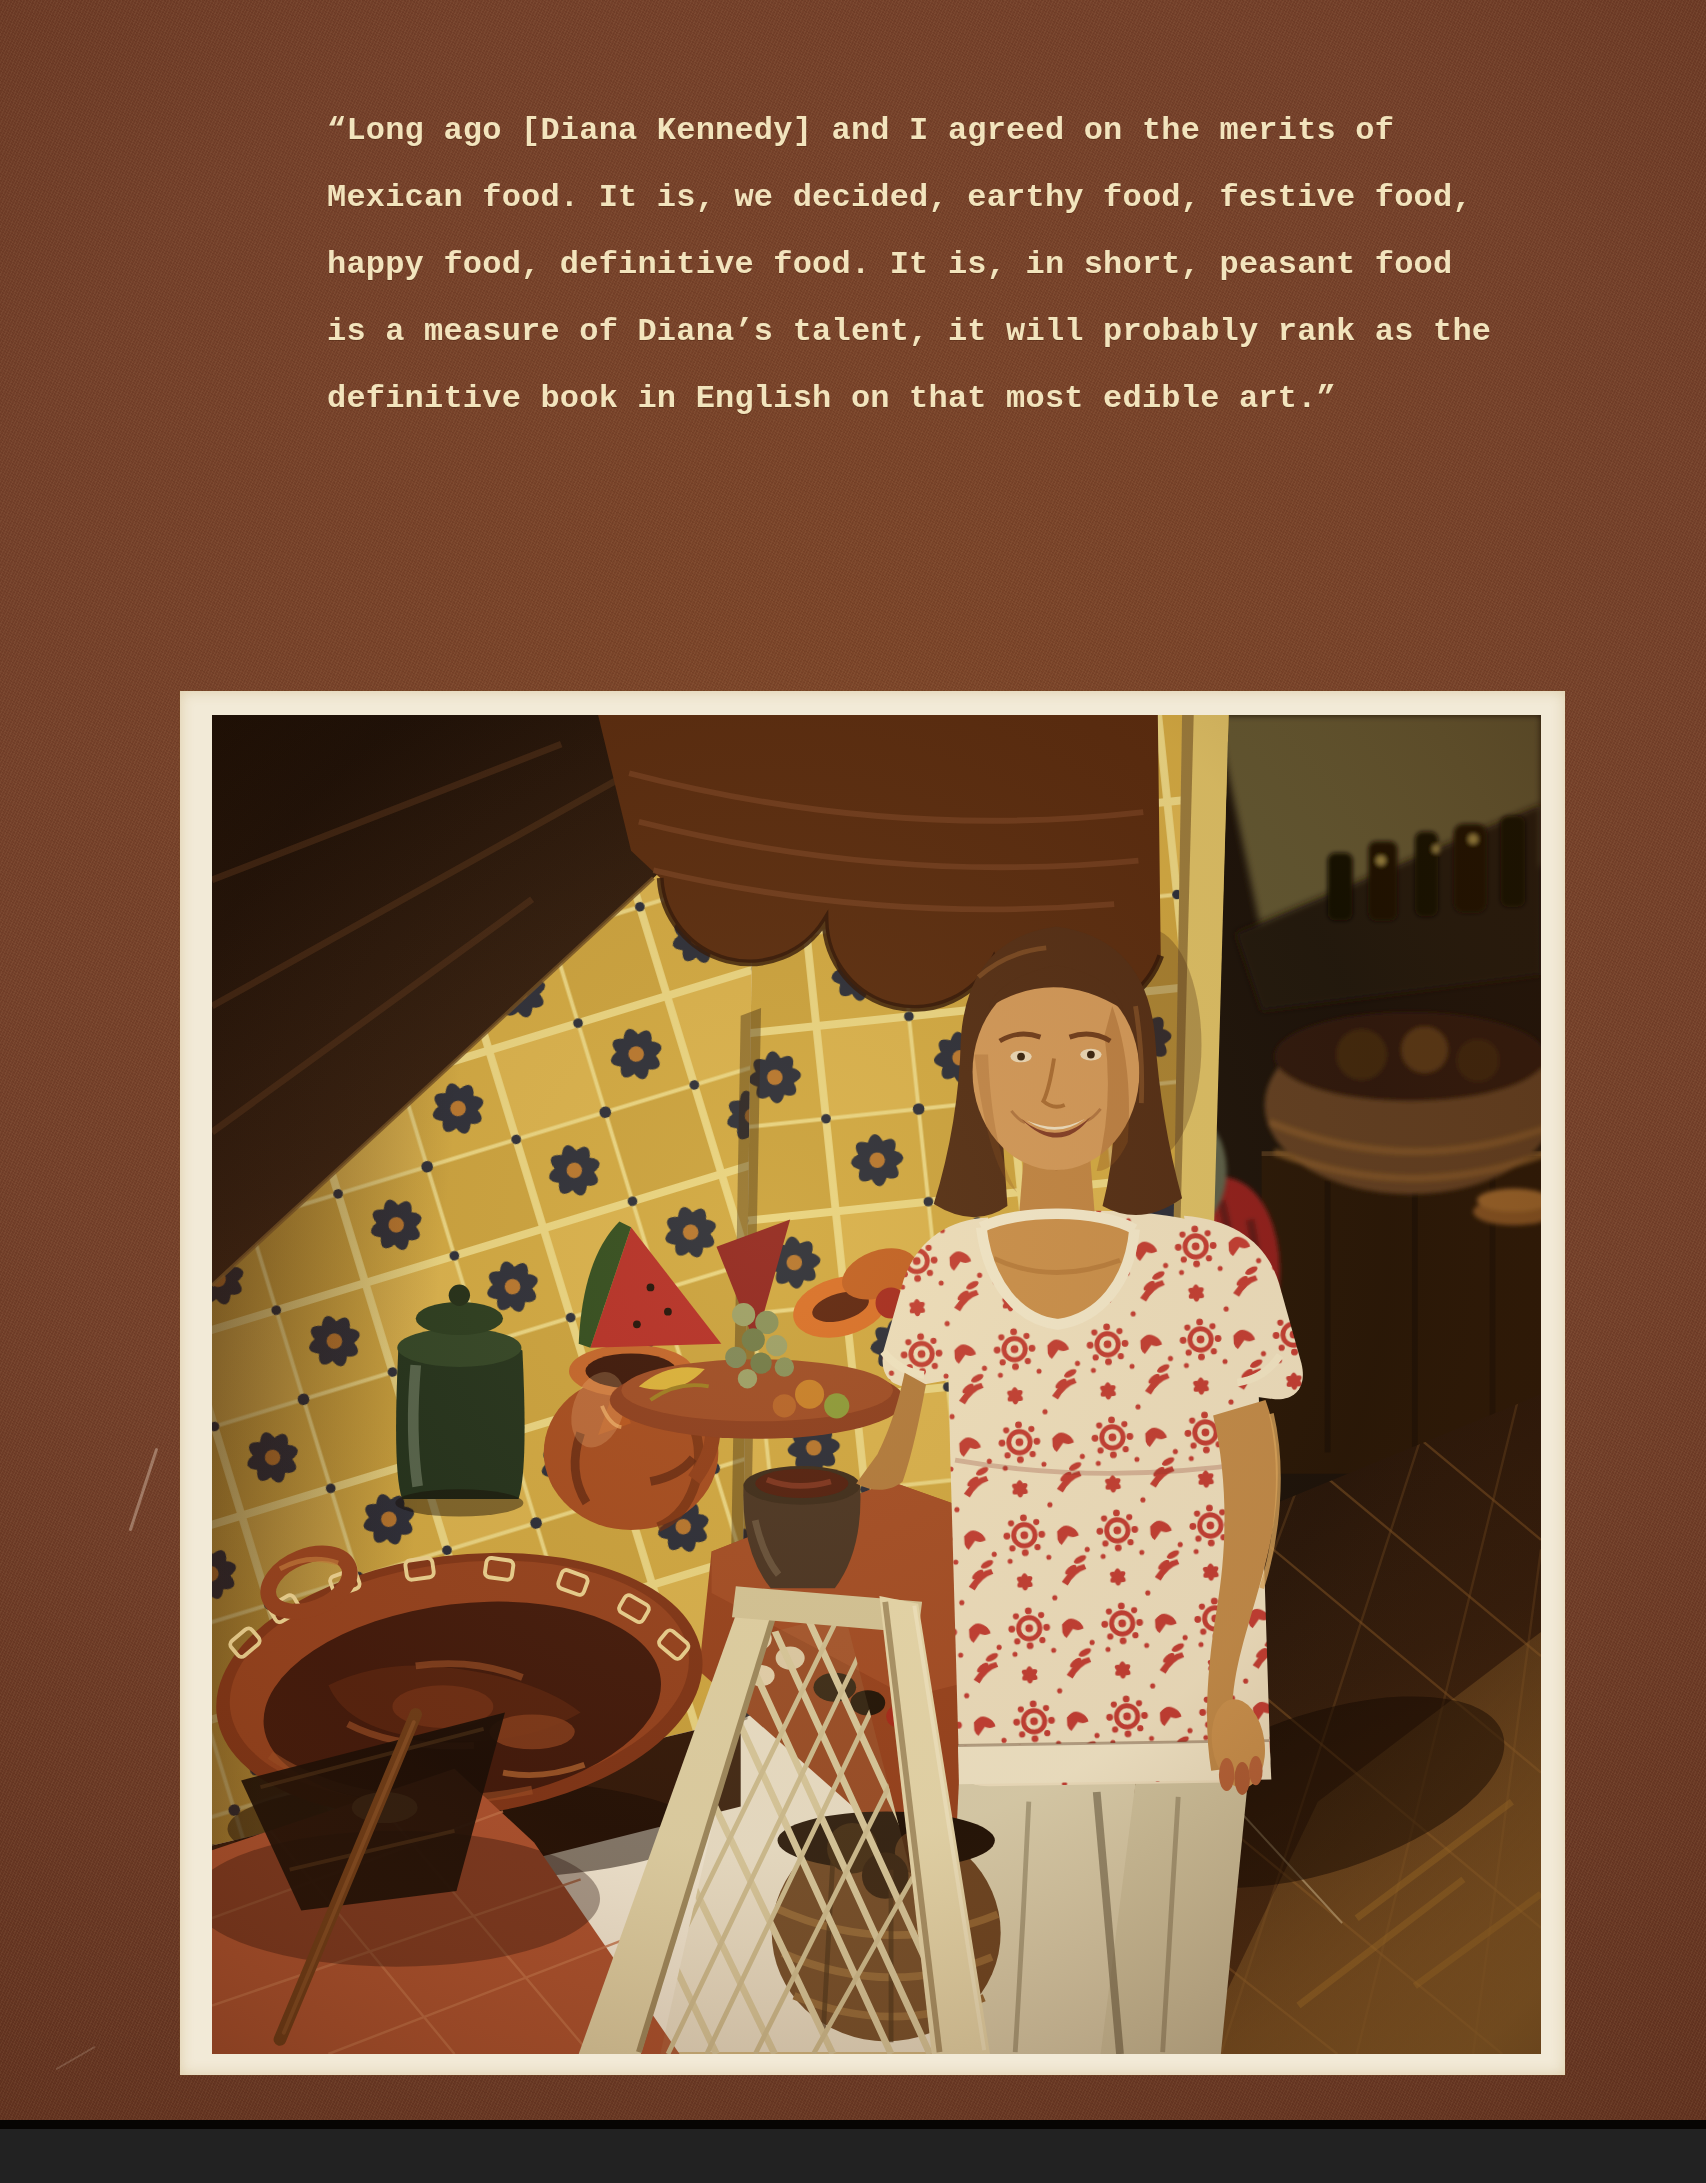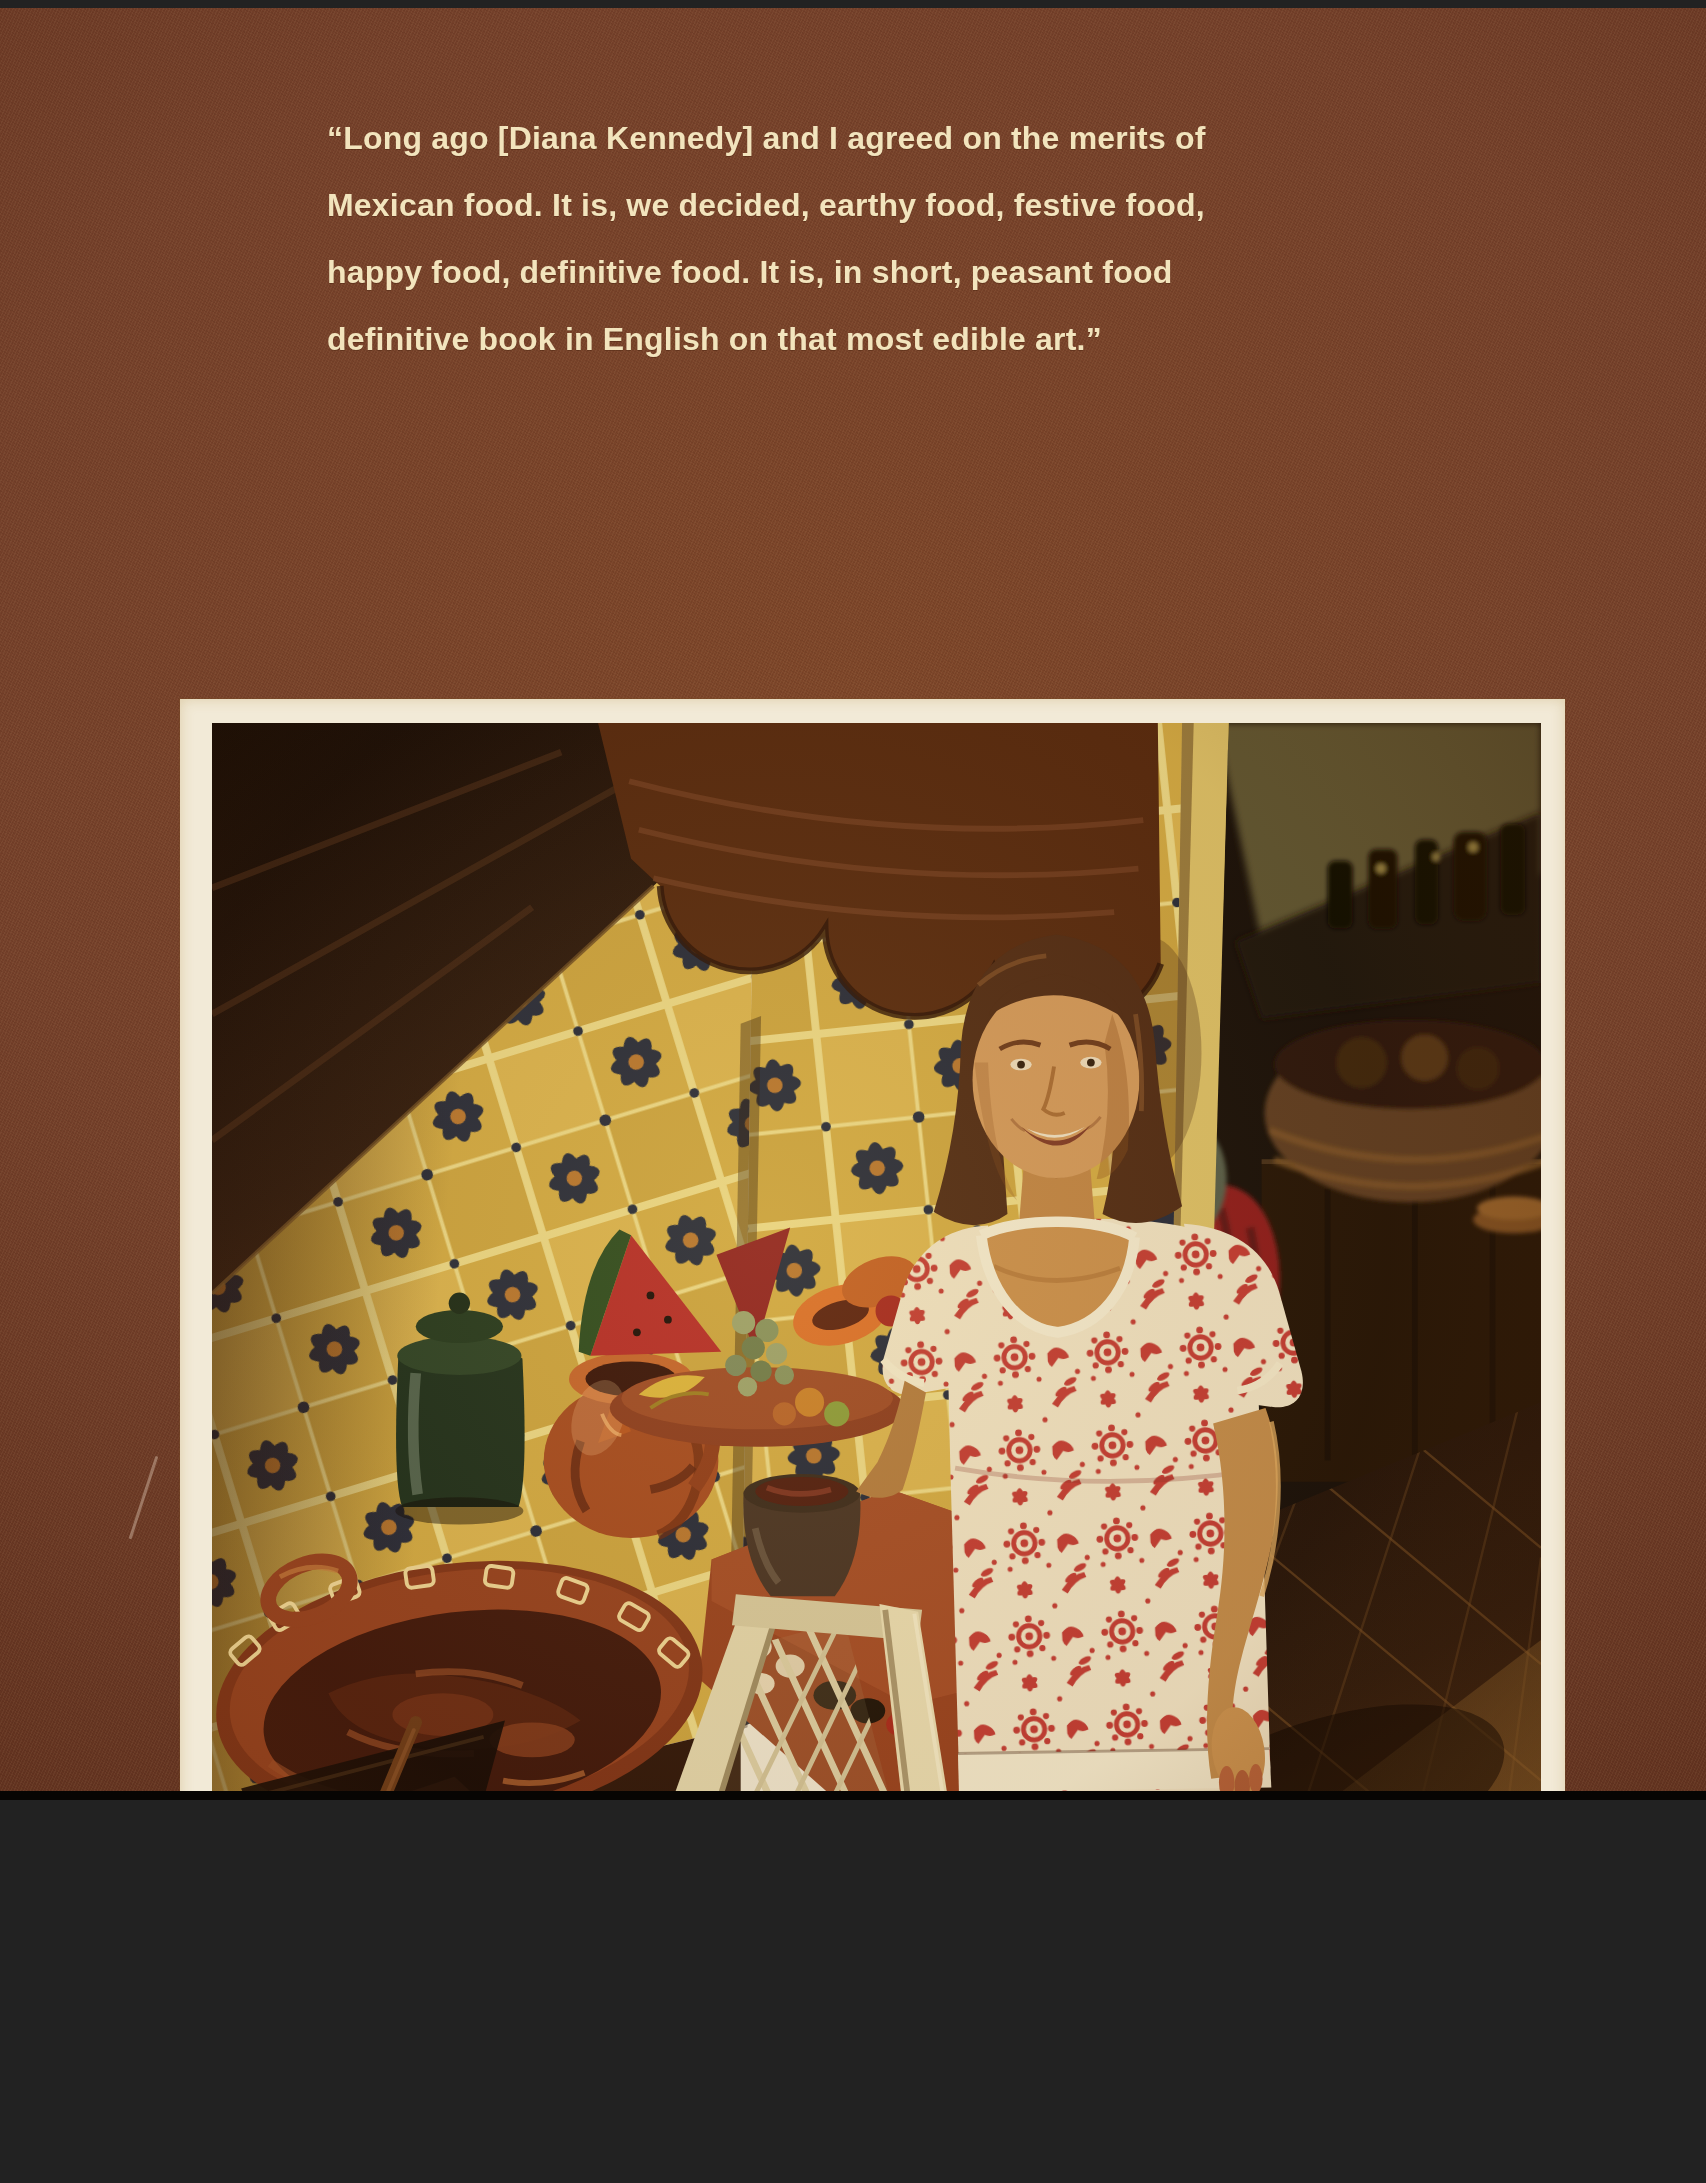--- a/index.html
+++ b/index.html
@@ -1,23 +1,22 @@
 <!DOCTYPE html>
 <html style="--cover-bg: #74402a; --frame-color: #f2ead7; --quote-color: #f2e4bd; --tile-gold: #cfa843; --tile-flower-navy: #262b3a; --beam-brown: #2e1a0e; --counter-red: #96421f; --tunic-cream: #ecdfc0; --tunic-red: #c03c34; --pants-cream: #d9cfae; --background-dark: #17100a; --floor-rust: #ab5130;"><head>
 <meta charset="utf-8">
 <style>
   html,body{margin:0;padding:0;background:#222;}
   .cover{
-    position:relative; width:1707px; height:1792px; overflow:hidden;
+    position:relative; width:1707px; height:2129px; overflow:hidden;
     background-image:
       repeating-linear-gradient(115deg, rgba(255,230,180,0.05) 0 1px, rgba(0,0,0,0) 1px 2.9px),
       repeating-linear-gradient(25deg, rgba(40,10,0,0.07) 0 1px, rgba(0,0,0,0) 1px 2.9px),
       radial-gradient(120% 90% at 50% 38%, #7d4629 0%, var(--cover-bg,#74402a) 45%, #61321f 82%, #4c2716 100%);
-    font-family:Liberation Sans, sans-serif;
-    margin-top:8px;
+    font-family:Liberation Mono, monospace;
   }
   .quote-block{
     position:absolute; left:327px; top:97px; width:974px;
     color:var(--quote-color,#f2e4bd);
     font-size:32px; font-weight:bold; line-height:67px;
     letter-spacing:0.2px;
     text-shadow:0 1px 0 rgba(60,25,5,.35);
   }
   .quote-line{white-space:nowrap;}
   .quote-attribution{
@@ -52,20 +51,21 @@
 </style>
 </head>
 <body>
 
 <div class="cover">
 
   <div class="quote-block">
     <div class="quote-line">“Long ago [Diana Kennedy] and I agreed on the merits of</div>
     <div class="quote-line">Mexican food. It is, we decided, earthy food, festive food,</div>
     <div class="quote-line">happy food, definitive food. It is, in short, peasant food</div>
+    <div class="quote-line">is a measure of Diana’s talent, it will probably rank as the</div>
     <div class="quote-line">definitive book in English on that most edible art.”</div>
   </div>
 
   <div class="photo-frame">
     <div class="photo-inner">
       <svg width="1329" height="1339" viewBox="0 0 1370 1380" preserveAspectRatio="none">
         <defs>
           <g id="flower8">
             <ellipse rx="11" ry="27" class="c-flower"></ellipse>
             <ellipse rx="11" ry="27" transform="rotate(45)" class="c-flower"></ellipse>

